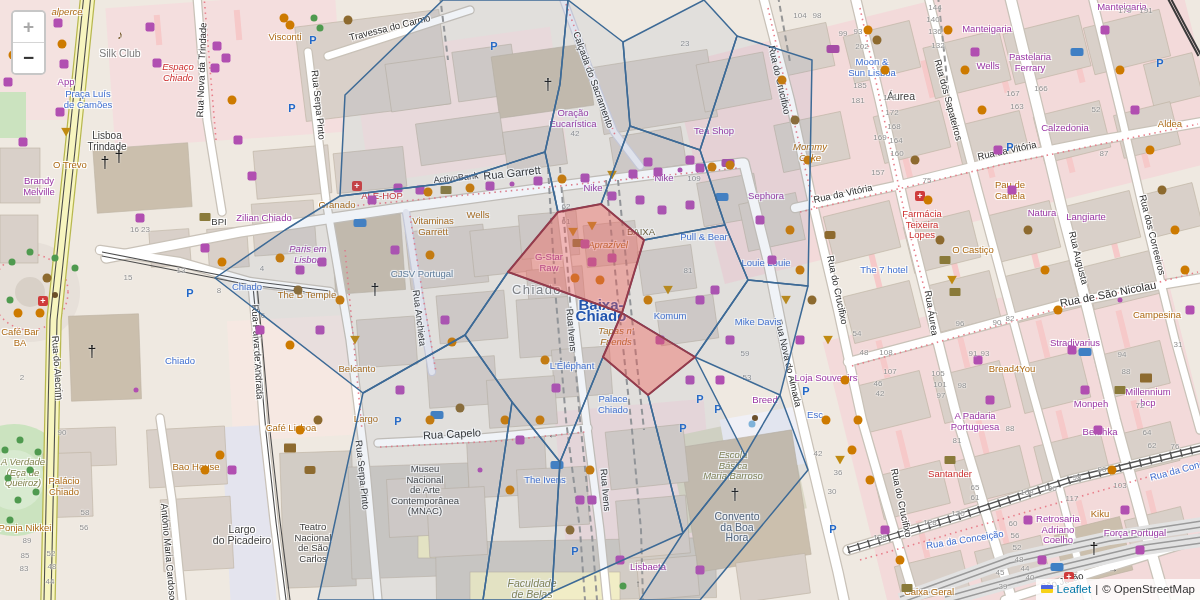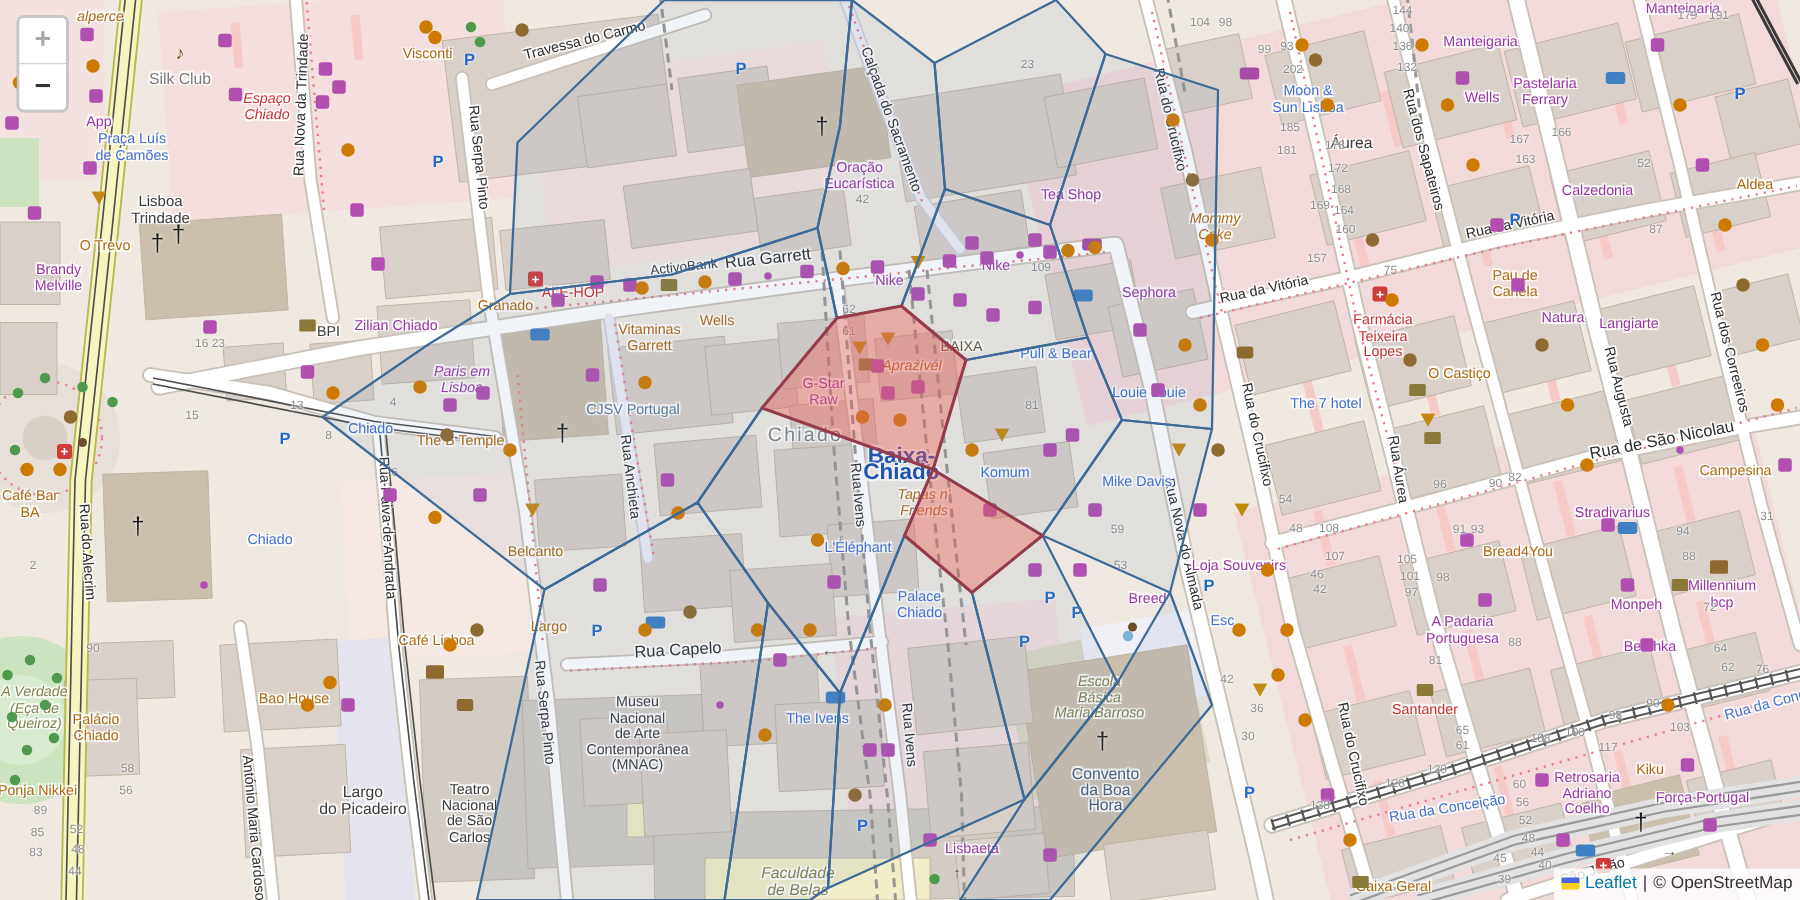--- a/index.html
+++ b/index.html
@@ -427,21 +427,21 @@
       <div class="lbl c-dark" style="left: 425px; top: 490px; transform: translate(-50%, -50%) rotate(0deg);">Museu
 Nacional
 de Arte
 Contemporânea
 (MNAC)</div>
       <div class="lbl c-dark" style="left: 313px; top: 543px; transform: translate(-50%, -50%) rotate(0deg);">Teatro
 Nacional
 de São
 Carlos</div>
       <div class="hn" style="left: 140px; top: 229px;">16 23</div>
-      <div class="hn" style="left: 162px; top: 270px; margin-left: 36px;">13</div>
+      <div class="hn" style="left: 145px; top: 270px; margin-left: 36px;">13</div>
       <div class="hn" style="left: 128px; top: 277px;">15</div>
       <div class="hn" style="left: 219px; top: 290px;">8</div>
       <div class="hn" style="left: 262px; top: 268px;">4</div>
       <div class="hn" style="left: 263px; top: 315px;">6</div>
       <div class="hn" style="left: 22px; top: 377px;">2</div>
       <div class="hn" style="left: 62px; top: 432px;">90</div>
       <div class="hn" style="left: 85px; top: 512px;">58</div>
       <div class="hn" style="left: 84px; top: 527px;">56</div>
       <div class="hn" style="left: 27px; top: 540px;">89</div>
       <div class="hn" style="left: 25px; top: 555px;">85</div>

